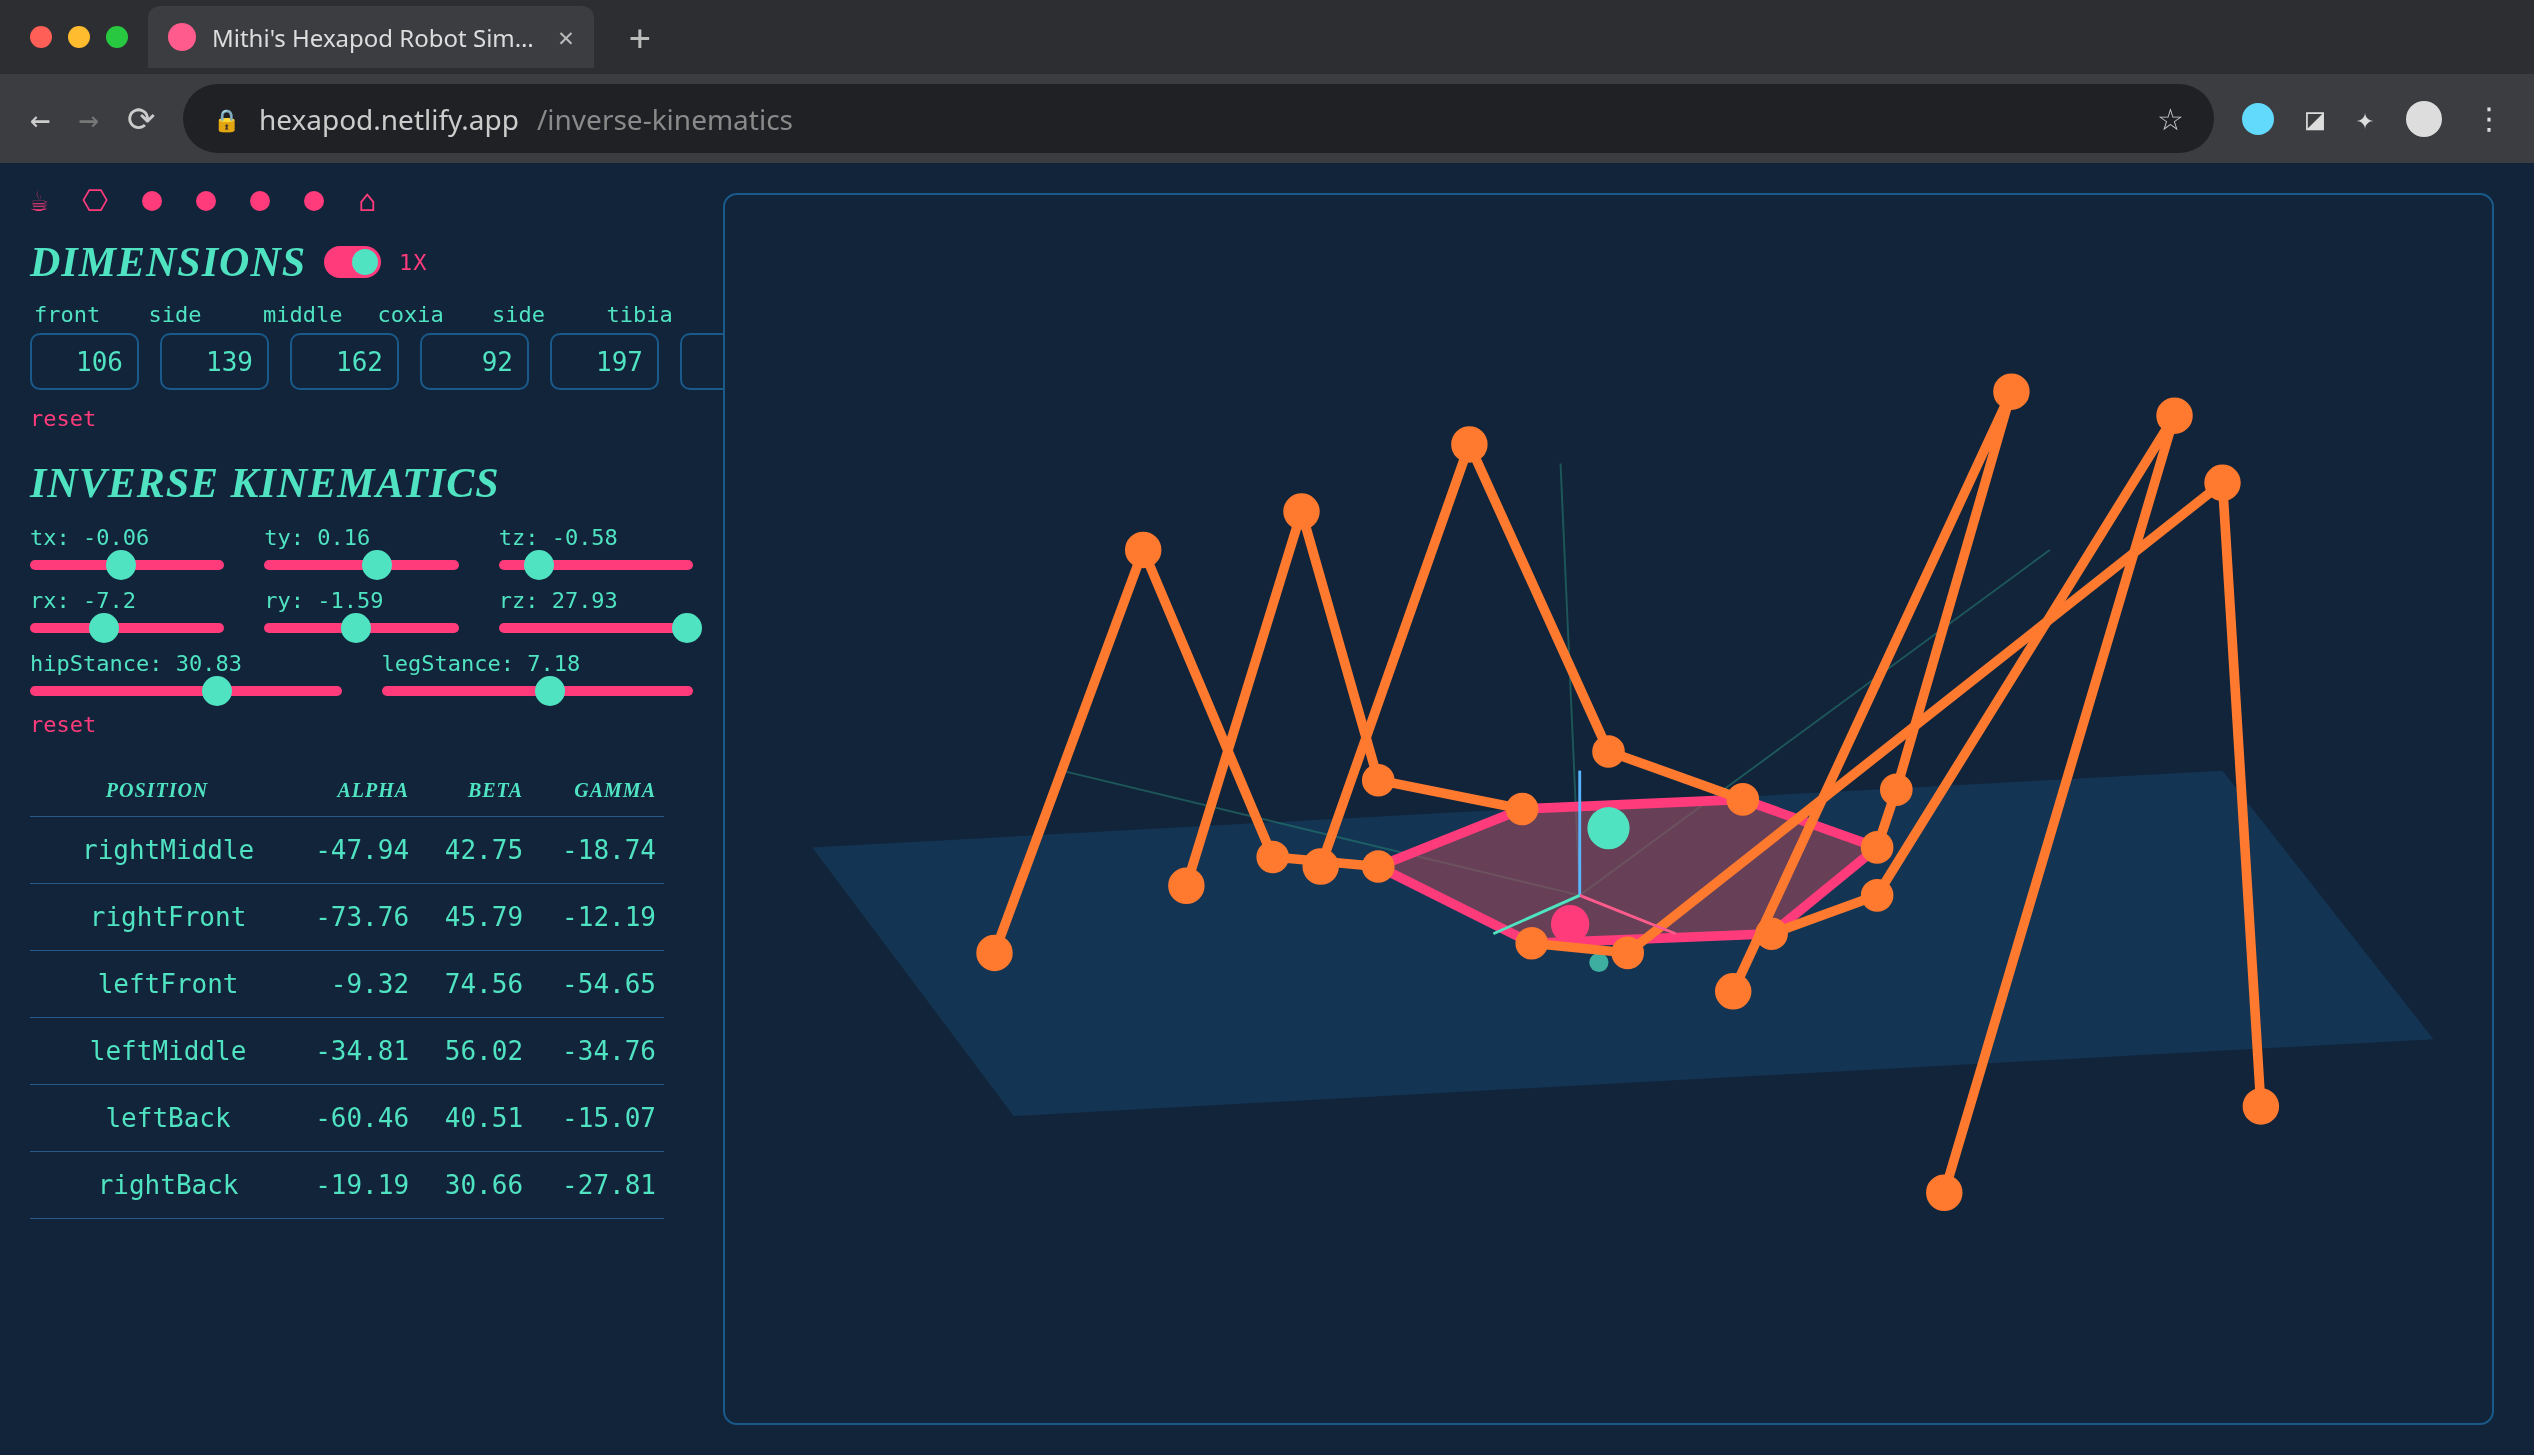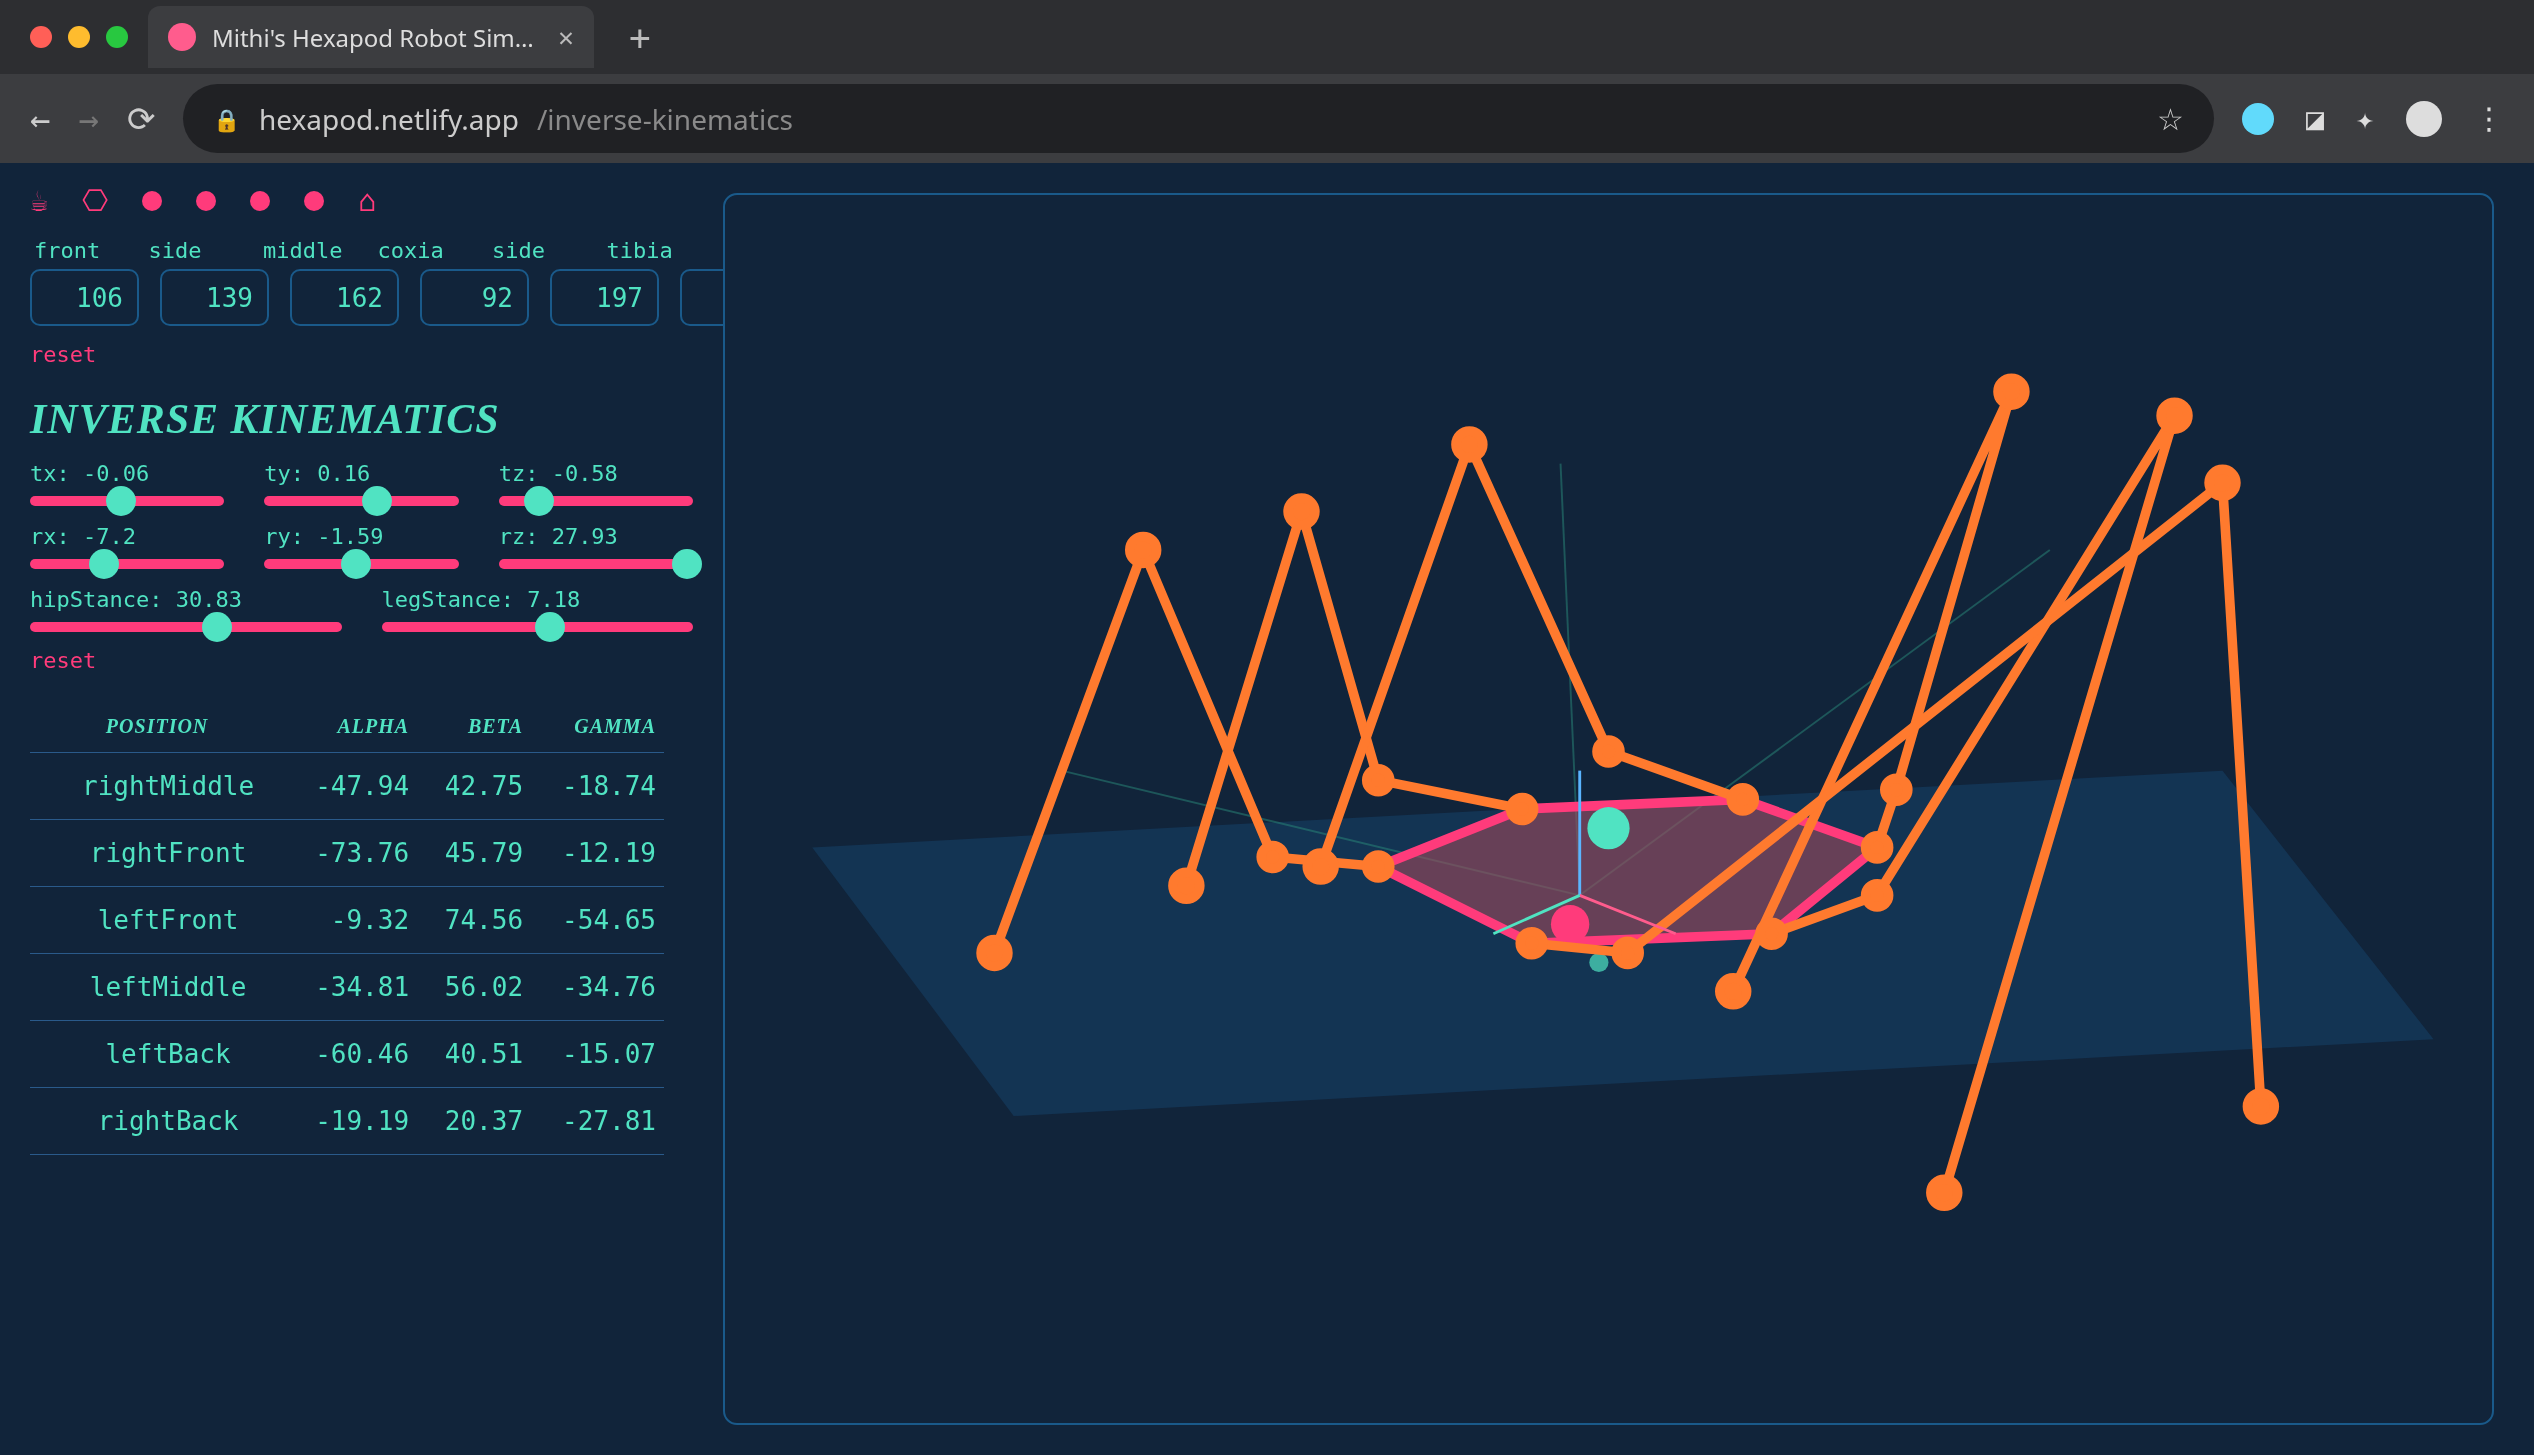--- a/index.html
+++ b/index.html
@@ -108,20 +108,25 @@
     <div class="nav-row">
       <span class="nav-icon">☕</span>
       <span class="nav-icon">⎔</span>
       <span class="nav-dot"></span>
       <span class="nav-dot"></span>
       <span class="nav-dot"></span>
       <span class="nav-dot"></span>
       <span class="nav-icon">⌂</span>
     </div>
 
+    <div class="section-title">
+      <span>Dimensions</span>
+      <span class="toggle"></span>
+      <span class="toggle-label">1x</span>
+    </div>
 
     <div class="dim-labels">
       <span>front</span>
       <span>side</span>
       <span>middle</span>
       <span>coxia</span>
       <span>side</span>
       <span>tibia</span>
     </div>
     <div class="dim-inputs">
@@ -233,21 +238,21 @@
           </tr>
           <tr>
             <td>leftBack</td>
             <td>-60.46</td>
             <td>40.51</td>
             <td>-15.07</td>
           </tr>
           <tr>
             <td>rightBack</td>
             <td>-19.19</td>
-            <td>20.37</td>
+            <td>30.66</td>
             <td>-27.81</td>
           </tr>
         </tbody>
     </table>
 
   </div>
 
   <div class="viz">
     <div class="viz-box">
       <svg class="hexapod" viewBox="0 0 1760 1280">

